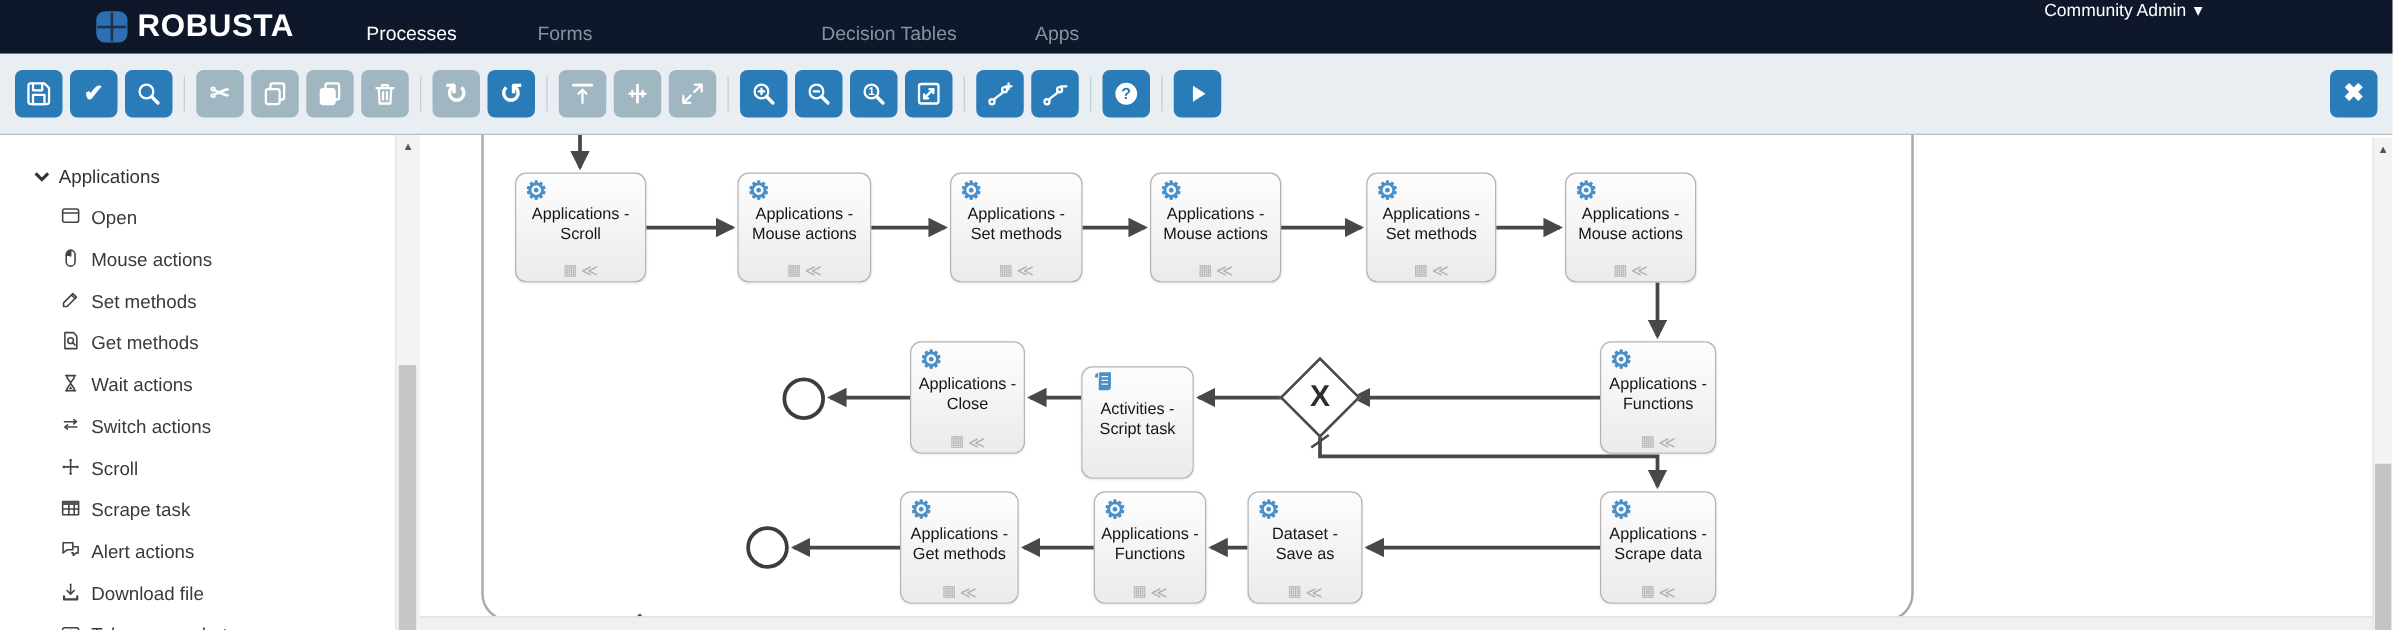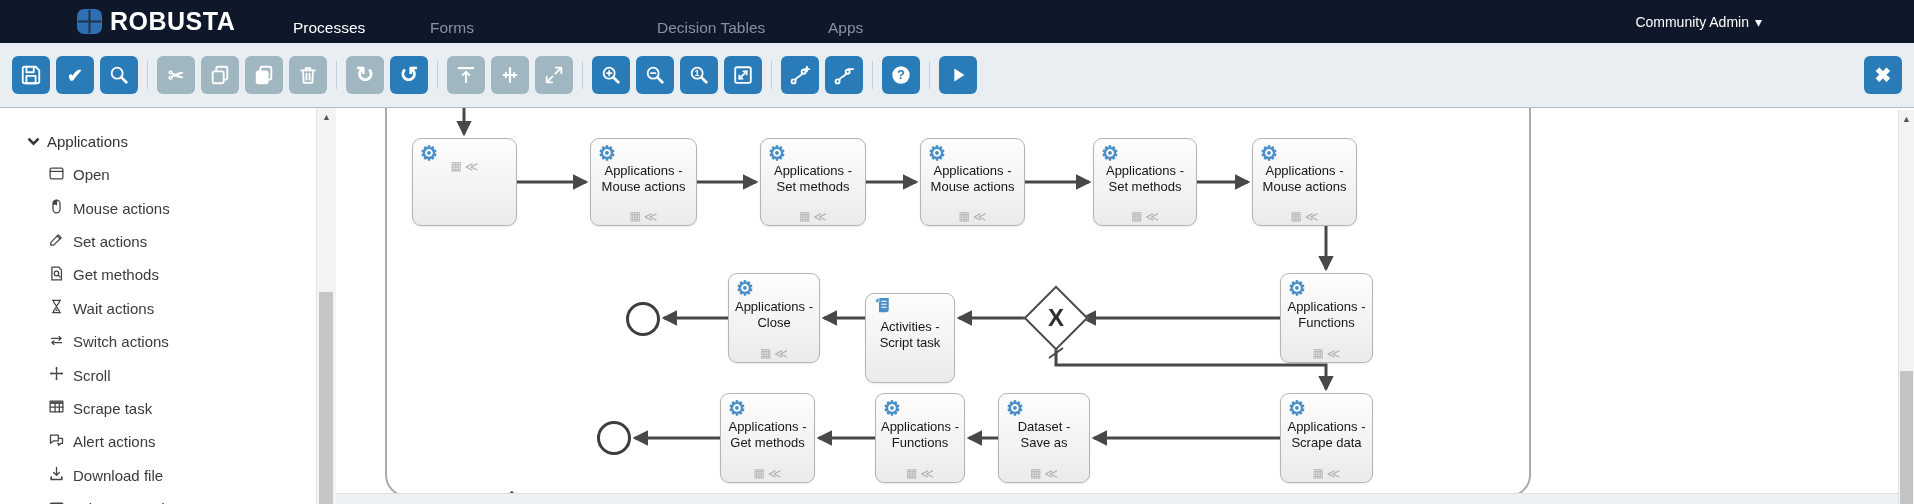--- a/index.html
+++ b/index.html
@@ -8,21 +8,21 @@
   
   .navbar{position:absolute;left:0;top:0;width:100%;height:43px;background:#0f172a;}
   .brand{position:absolute;left:76px;top:0;height:43px;display:flex;align-items:center;gap:7px;}
   .brand-text{color:#fff;font-size:25px;font-weight:800;letter-spacing:.5px;}
   .nav-item{position:absolute;top:0;height:56px;display:flex;align-items:center;
             color:#8593a0;font-size:15.5px;cursor:pointer;}
   .nav-item.active{color:#fff;}
   .nav-notch{position:absolute;left:320px;top:43px;width:0;height:0;
              border-left:9px solid transparent;border-right:9px solid transparent;
              border-top:8px solid #1d3243;}
-  .user-menu{position:absolute;right:152px;top:0;height:43px;display:flex;align-items:center;
+  .user-menu{position:absolute;right:152px;top:0;height:43px;display:flex;align-items:flex-start;
              gap:6px;color:#fff;font-size:14px;cursor:pointer;}
   
   .toolbar{position:absolute;left:0;top:43px;width:100%;height:65px;background:#e9eef2;
            border-bottom:1px solid #b3c0ca;display:flex;align-items:center;padding:0 12px;box-sizing:border-box;}
   .tgroup{display:flex;gap:6px;}
   .tdivider{width:1px;height:28px;background:#c3ced7;margin:0 9px;}
   .tbtn{width:38px;height:38px;border-radius:6px;border:none;display:flex;align-items:center;
         justify-content:center;cursor:pointer;color:#fff;padding:0;}
   .tbtn.blue{background:#2a7cb8;}
   .tbtn.grey{background:#a0b6c1;}
@@ -298,21 +298,21 @@
             <line x1="12" y1="3.5" x2="12" y2="9.5"></line>
             <path d="M12 3.2a5 4.8 0 0 0-5 4.8v1.5h5z" fill="#444" stroke="none"></path>
           </svg></span>
         <span>Mouse actions</span>
       </div>
       <div class="tree-item">
         <span><svg width="17" height="17" viewBox="0 0 24 24" fill="none" stroke="#444" stroke-width="1.8" stroke-linecap="round" stroke-linejoin="round">
             <path d="M14.5 5.5l4 4L8 20H4v-4z"></path>
             <line x1="13" y1="7" x2="17" y2="11"></line>
           </svg></span>
-        <span>Set actions</span>
+        <span>Set methods</span>
       </div>
       <div class="tree-item">
         <span><svg width="17" height="17" viewBox="0 0 24 24" fill="none" stroke="#444" stroke-width="1.8" stroke-linecap="round" stroke-linejoin="round">
             <path d="M5.5 3h10l3.5 4v14H5.5z"></path>
             <circle cx="12" cy="12" r="3.2"></circle>
             <line x1="14.3" y1="14.3" x2="17" y2="17"></line>
           </svg></span>
         <span>Get methods</span>
       </div>
       <div class="tree-item">
@@ -438,20 +438,21 @@
       <g>
         <polyline points="384,330 299,330" fill="none" stroke="#484848" stroke-width="3" marker-end="url(#arr)"></polyline>
       </g>
       <g>
         <polyline points="177,384 160,398" fill="none" stroke="#484848" stroke-width="3"></polyline>
       </g>
     </svg>
   <div id="shapes">
       <div class="node" style="left: 76px; top: 30px; width: 105px; height: 88px;">
         <span class="node-icon gear">⚙</span>
+        <div class="node-label">Applications - Scroll</div>
         <div class="node-markers">
           <span>▦</span>
           <span style="font-size:13px">≪</span>
         </div>
       </div>
       <div class="node" style="left: 254px; top: 30px; width: 107px; height: 88px;">
         <span class="node-icon gear">⚙</span>
         <div class="node-label">Applications - Mouse actions</div>
         <div class="node-markers">
           <span>▦</span>

